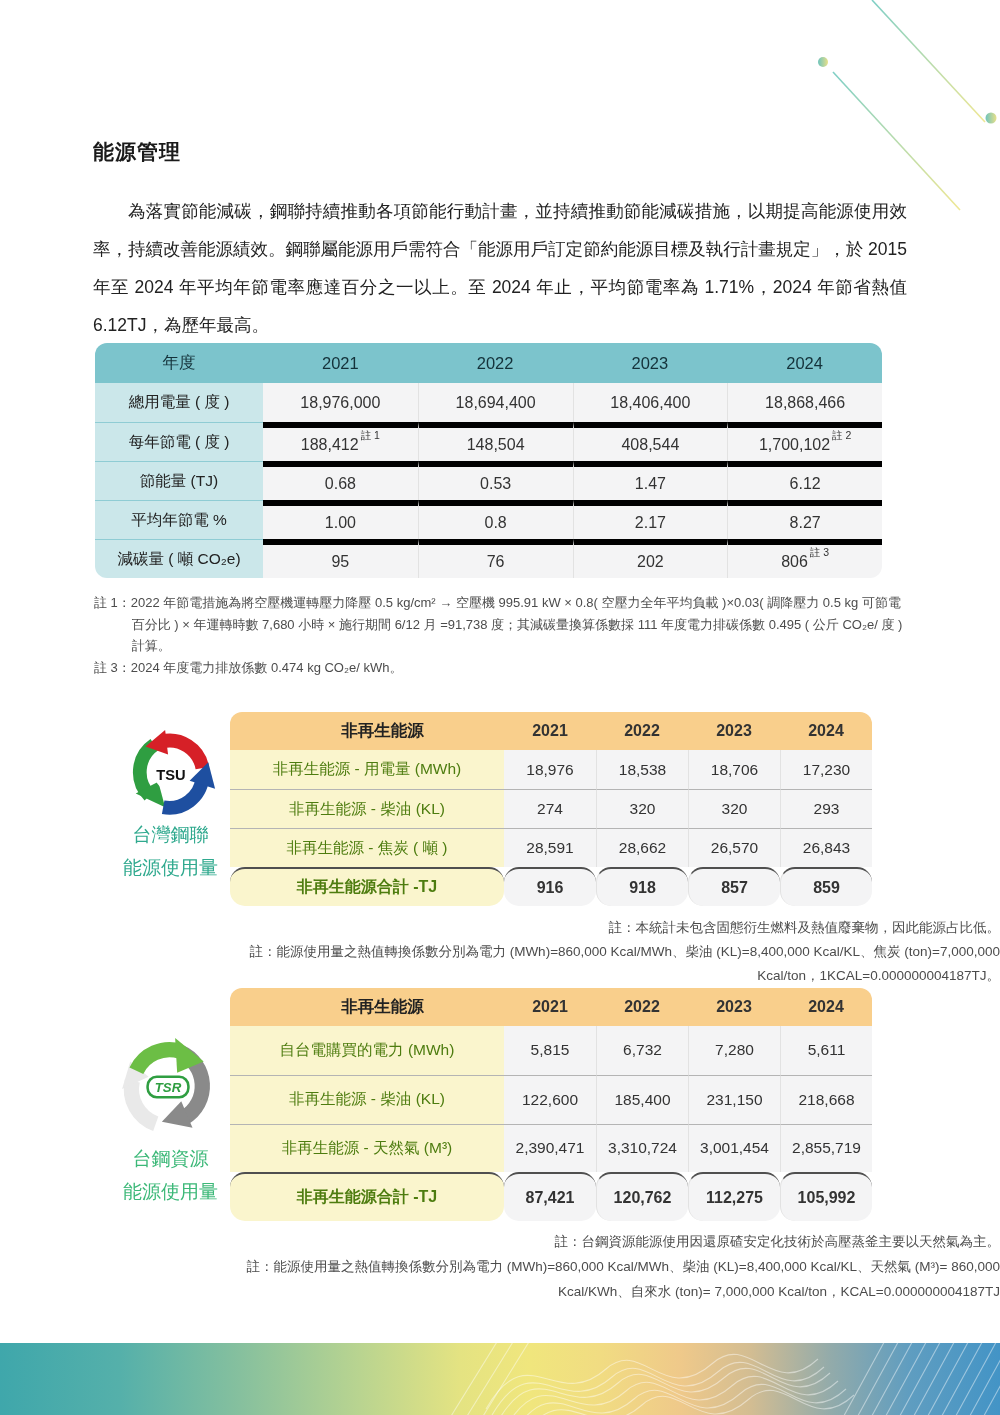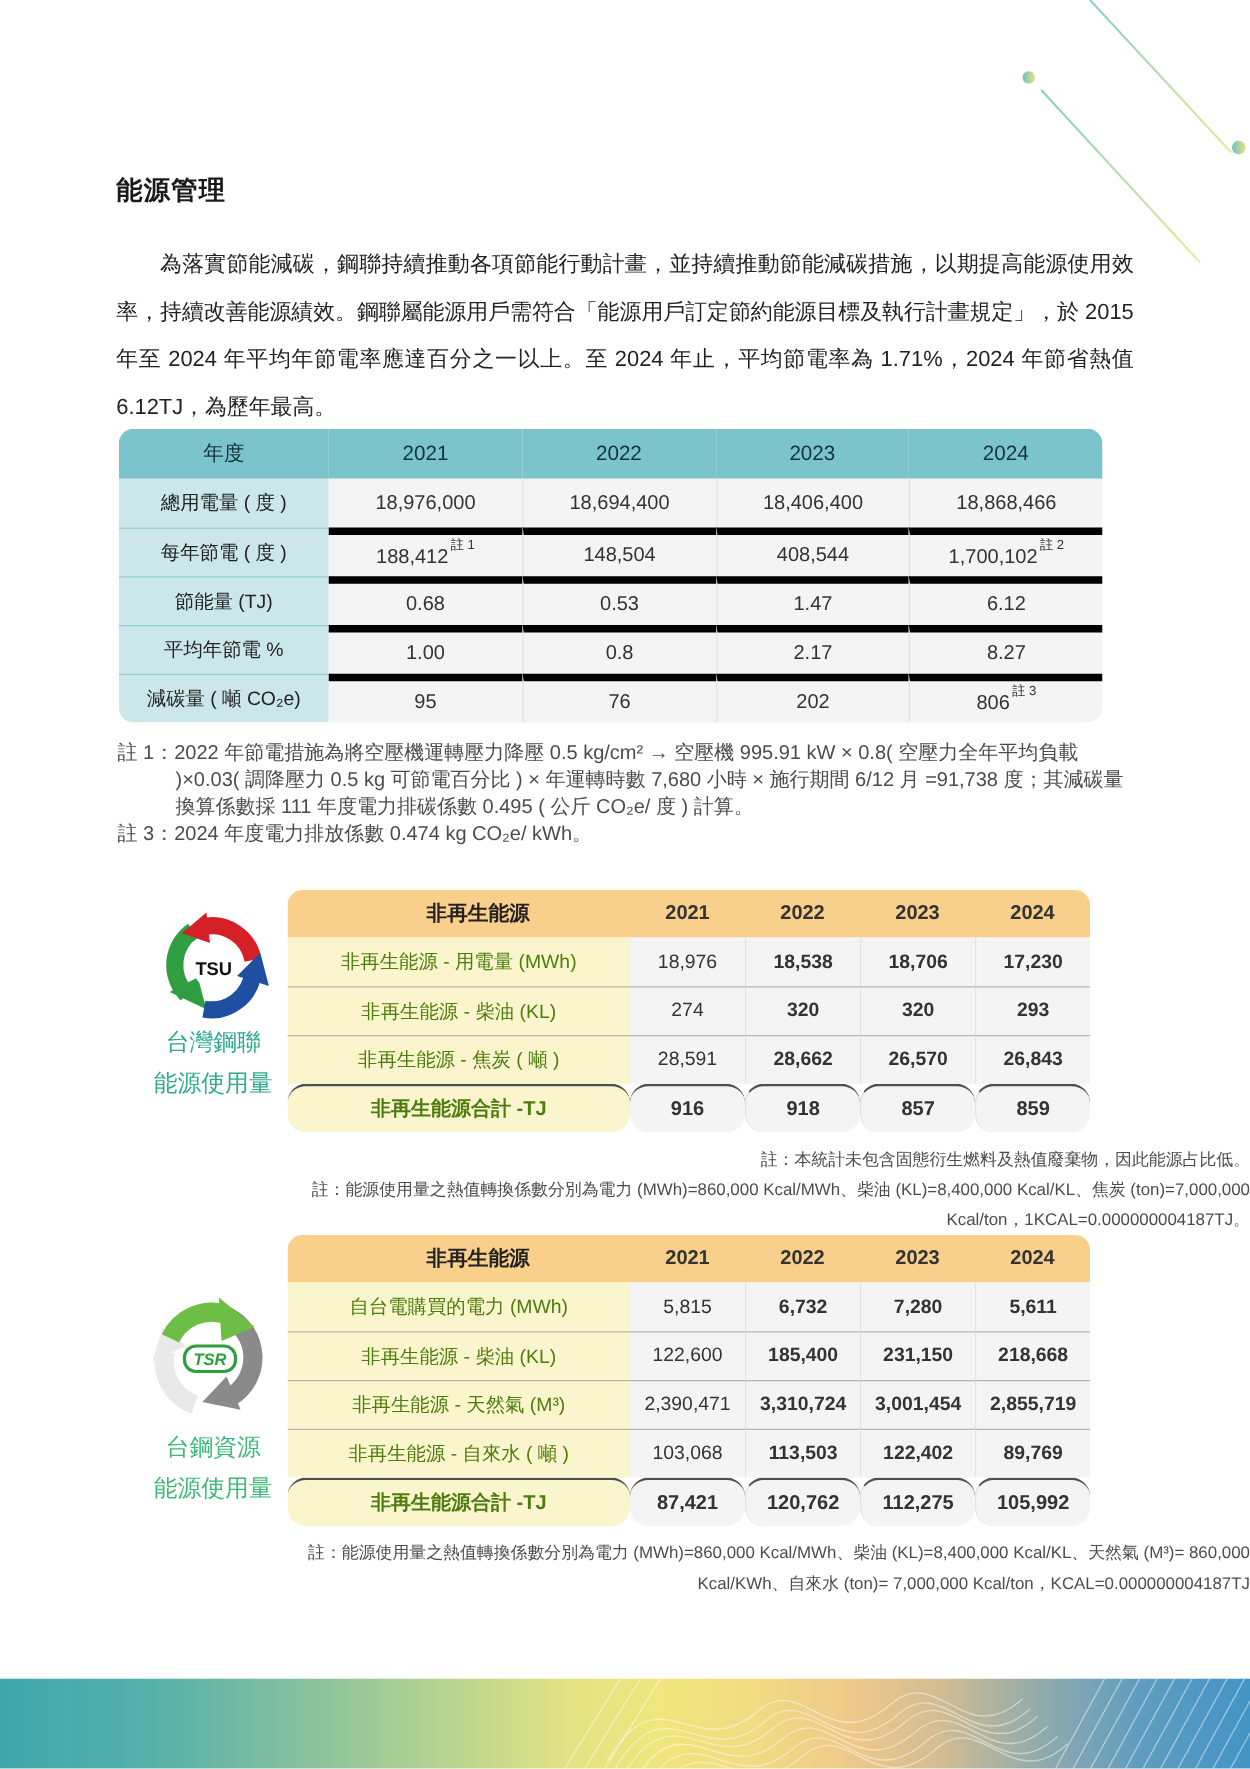--- a/index.html
+++ b/index.html
@@ -39,25 +39,25 @@
   
   .w2{left:230px;top:712px;width:642px;height:194px;}
   .w3{left:230px;top:988px;width:642px;height:233px;}
   .t2 thead tr,.t3 thead tr{height:38px;}
   .t2 tbody tr,.t3 tbody tr{height:39px;}
   .t2 th,.t3 th{background:var(--table23-header-bg,#F9CF8C);font-size:16px;font-weight:700;color:#333;}
   .t2 th.lbl,.t3 th.lbl{width:235px;font-size:16.5px;color:#222;padding-left:35px;}
   .t2 td,.t3 td{background:var(--cell-bg,#F4F4F5);font-size:15.5px;color:#333;}
   .t2 td.lbl,.t3 td.lbl{background:var(--table23-label-bg,#FAF5CD);color:#4d7c0f;margin-top:24px;}
   .t2 tbody tr+tr td,.t3 tbody tr+tr td{border-top:1px solid #b4b4b4;}
-  .t2 td:nth-child(n+3),.t3 td:nth-child(n+3){border-left:1px solid #e2e2e2;font-weight:bold;}
+  .t2 td:nth-child(n+3),.t3 td:nth-child(n+3){border-left:1px solid #e2e2e2;}
   .t2 tr.total td,.t3 tr.total td{font-weight:700;border-top:2px solid #4f4f4f;font-size:16px;border-radius:15px;}
   
   .notes{position:absolute;color:#4c4c4c;}
-  .notes1{left:94px;top:592px;width:810px;font-size:16px;line-height:21.5px;}
+  .notes1{left:94px;top:592px;width:810px;font-size:13px;line-height:21.5px;}
   .notes1 .note{padding-left:2.9em;text-indent:-2.9em;}
   .notes2{left:230px;top:916px;width:770px;font-size:13.5px;line-height:24px;}
   .notes3{left:230px;top:1229px;width:770px;font-size:13.5px;line-height:25px;}
   .notes2 .note,.notes3 .note{padding-left:2.1em;text-indent:-2.1em;text-align:right;}
   
   .logo{position:absolute;}
   .logo-tsu{left:122px;top:725px;width:98px;height:98px;}
   .logo-tsr{left:117px;top:1036px;width:102px;height:102px;}
   .side-label{position:absolute;text-align:center;font-weight:400;font-size:19px;line-height:33px;}
   .lbl-tsu{left:93px;top:818px;width:155px;color:var(--tsu-label-color,#2FA98E);}
@@ -249,38 +249,32 @@
             <td>231,150</td>
             <td>218,668</td>
           </tr>
           <tr class="">
             <td class="lbl">非再生能源 - 天然氣 (M³)</td>
             <td>2,390,471</td>
             <td>3,310,724</td>
             <td>3,001,454</td>
             <td>2,855,719</td>
           </tr>
-          <tr class="">
-            <td class="lbl">非再生能源 - 自來水 ( 噸 )</td>
-            <td>103,068</td>
-            <td>113,503</td>
-            <td>122,402</td>
-            <td>89,769</td>
-          </tr>
           <tr class="total">
             <td class="lbl">非再生能源合計 -TJ</td>
             <td>87,421</td>
             <td>120,762</td>
             <td>112,275</td>
             <td>105,992</td>
           </tr>
         </tbody>
       </table>
   </div>
   <div class="notes notes3">
+      <div class="note">註：台鋼資源能源使用因還原碴安定化技術於高壓蒸釜主要以天然氣為主。</div>
       <div class="note">註：能源使用量之熱值轉換係數分別為電力 (MWh)=860,000 Kcal/MWh、柴油 (KL)=8,400,000 Kcal/KL、天然氣 (M³)= 860,000 Kcal/KWh、自來水 (ton)= 7,000,000 Kcal/ton，KCAL=0.000000004187TJ</div>
     </div>
 
   <div class="bottom-band">
     <svg class="waves" viewBox="0 0 560 72" preserveAspectRatio="none">
       <g stroke="#ffffff" stroke-opacity="0.45" fill="none" stroke-width="1.1">
         <path d="M8 78 L60 -6"></path>
           <path d="M24 78 L76 -6"></path>
           <path d="M40 78 L92 -6"></path>
         <path d="M46 66 C88 -8 116 70 166 26 C203 -6 223 64 273 20 C310 -12 333 58 378 16"></path>

